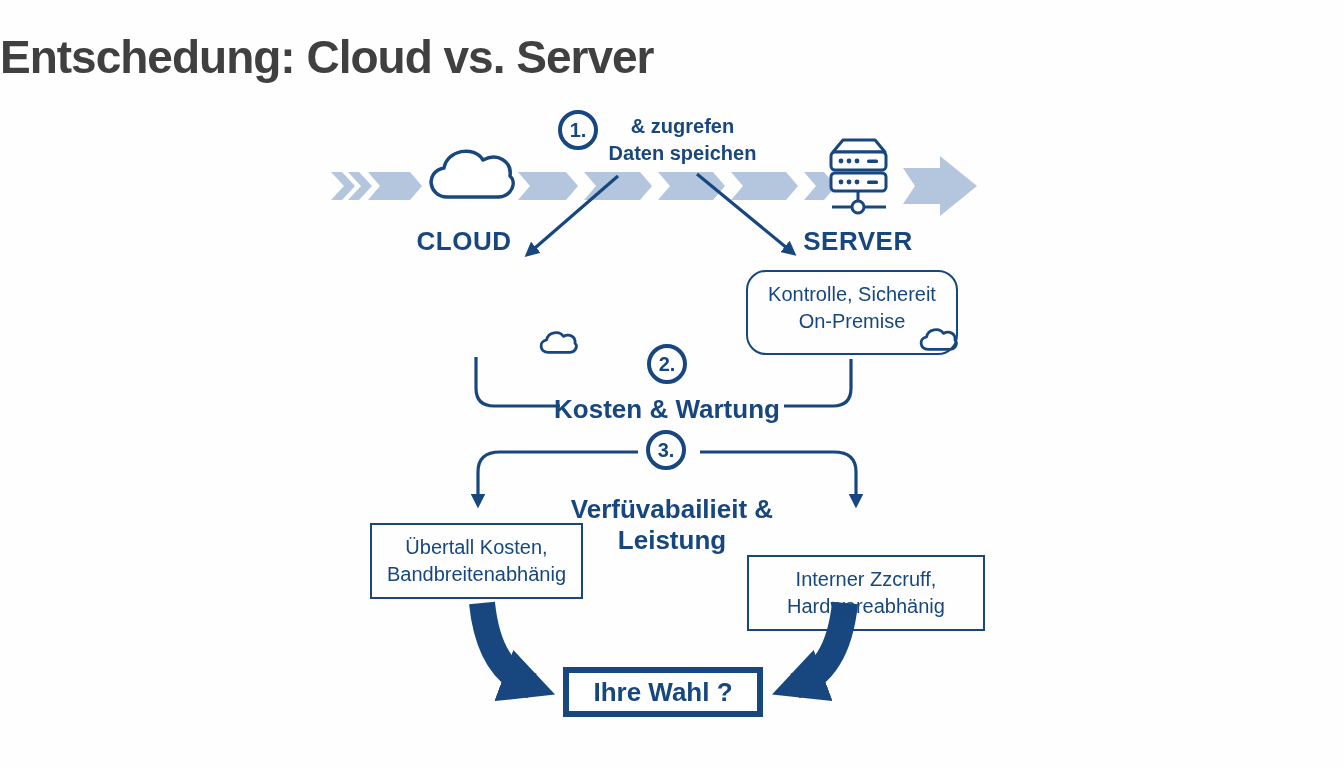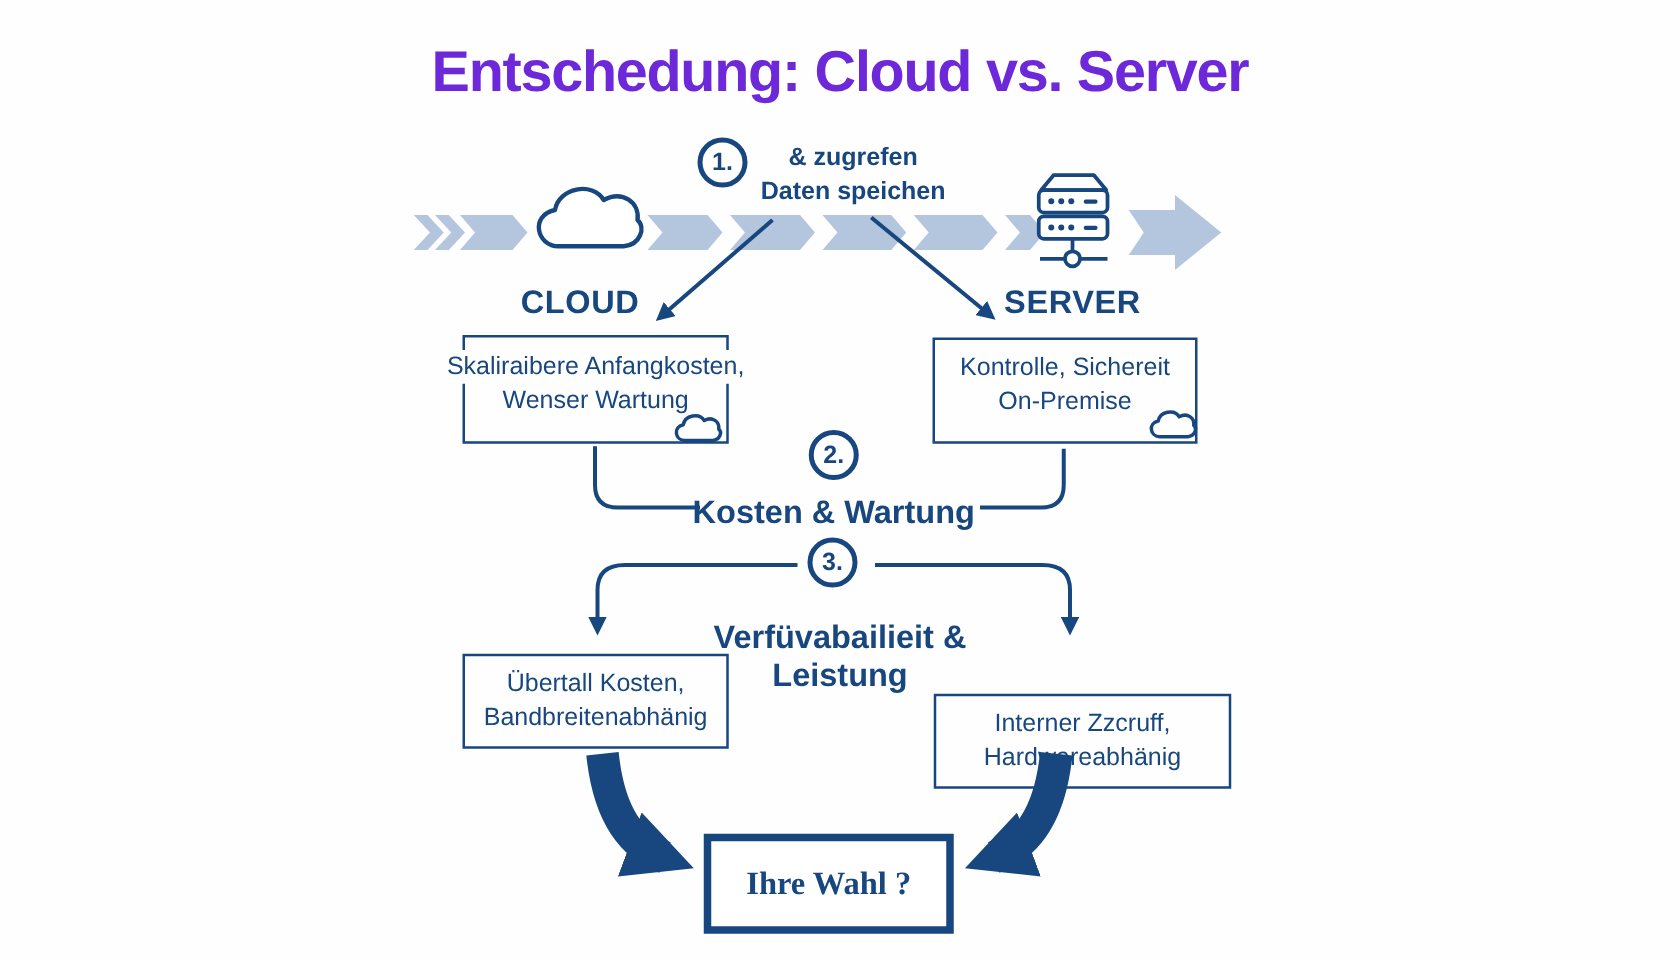--- a/index.html
+++ b/index.html
@@ -8,22 +8,22 @@
     --bg:#FEFEFE;
   }
   *{margin:0;padding:0;box-sizing:border-box;}
   html,body{background:#fff;}
   body{font-family:"Liberation Sans","DejaVu Sans",sans-serif;color:var(--primary);}
   .stage{position:relative;width:1344px;height:768px;background:var(--bg);overflow:hidden;}
   .abs{position:absolute;}
   .layer-svg{left:0;top:0;width:1344px;height:768px;}
 
   .title{
-    left:0;top:30px;width:1344px;text-align:center;
-    font-size:46px;font-weight:bold;letter-spacing:-1px;color:#6d28d9;
+    left:0;top:30px;width:1344px;text-align:left;
+    font-size:46px;font-weight:bold;letter-spacing:-1px;color:#404040;
   }
 
   .badge{
     width:40px;height:40px;border:4px solid var(--primary);border-radius:50%;
     display:flex;align-items:center;justify-content:center;
     font-size:20px;font-weight:bold;background:#fff;
   }
   .badge-1{left:558px;top:110px;}
   .badge-2{left:647px;top:344px;}
   .badge-3{left:646px;top:430px;}
@@ -45,29 +45,29 @@
   .step3-caption{left:522px;top:494px;width:300px;}
 
   .dbox{
     border:2px solid var(--primary);background:transparent;
     display:flex;flex-direction:column;align-items:center;justify-content:center;
     text-align:center;font-size:20px;line-height:27px;
   }
   .dbox .nowrap{white-space:nowrap;}
   .dbox .onwhite{background:var(--bg);padding:0 3px;}
   .box-cloud-top{left:370px;top:268px;width:213px;height:87px;padding-bottom:10px;}
-  .box-server-top{left:746px;top:270px;width:212px;height:85px;padding-bottom:10px;}
+  .box-server-top{left:746px;top:270px;width:212px;height:85px;padding-bottom:10px;border-radius:20px;}
   .box-cloud-bottom{left:370px;top:523px;width:213px;height:76px;}
   .box-server-bottom{left:747px;top:523px;width:238px;height:76px;margin-top:32px;}
 
   .result-box{
-    left:563px;top:667px;width:200px;height:80px;
+    left:563px;top:667px;width:200px;height:50px;
     border:6px solid var(--primary);
     display:flex;align-items:center;justify-content:center;
-    font-size:26px;font-weight:bold;background:#fff;font-family:Liberation Serif, serif;
+    font-size:26px;font-weight:bold;background:#fff;
   }
 </style>
 </head>
 <body>
 
 <div class="stage">
 
   <svg class="abs layer-svg" viewBox="0 0 1344 768" aria-hidden="true">
     <defs>
       <marker id="ah" viewBox="0 0 10 10" refX="7" refY="5" markerWidth="4.6" markerHeight="4.6" orient="auto">
@@ -138,24 +138,20 @@
     <span>1.</span>
   </div>
   <div class="abs step1-label">
     <div>&amp; zugrefen</div>
     <div>Daten speichen</div>
   </div>
 
   <div class="abs lane-label lane-cloud">CLOUD</div>
   <div class="abs lane-label lane-server">SERVER</div>
 
-  <div class="abs dbox box-cloud-top">
-    <div class="nowrap onwhite">Skaliraibere Anfangkosten,</div>
-    <div class="nowrap">Wenser Wartung</div>
-  </div>
   <div class="abs dbox box-server-top">
     <div class="nowrap">Kontrolle, Sichereit</div>
     <div class="nowrap">On-Premise</div>
   </div>
 
   <div class="abs badge badge-2">
     <span>2.</span>
   </div>
   <div class="abs step-caption step2-caption">Kosten &amp; Wartung</div>
 

